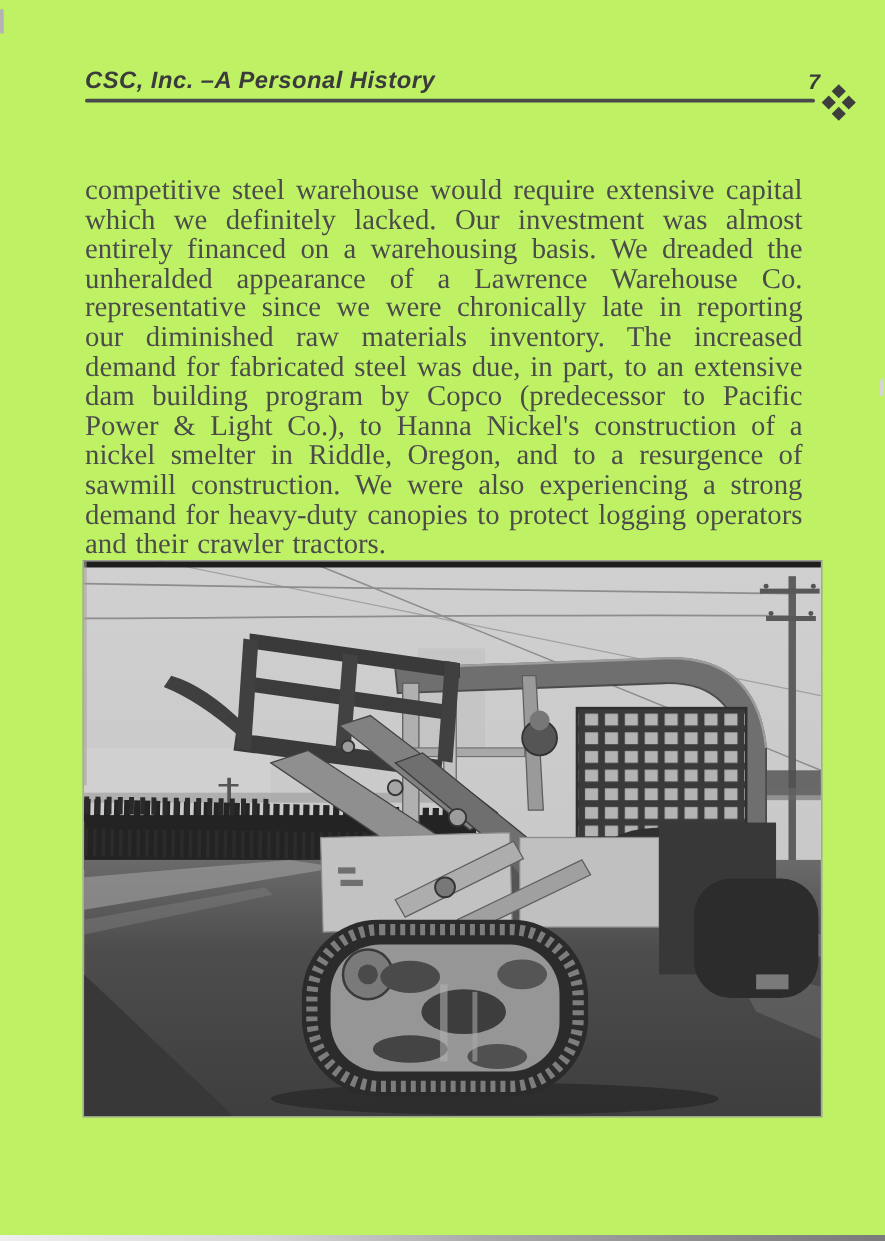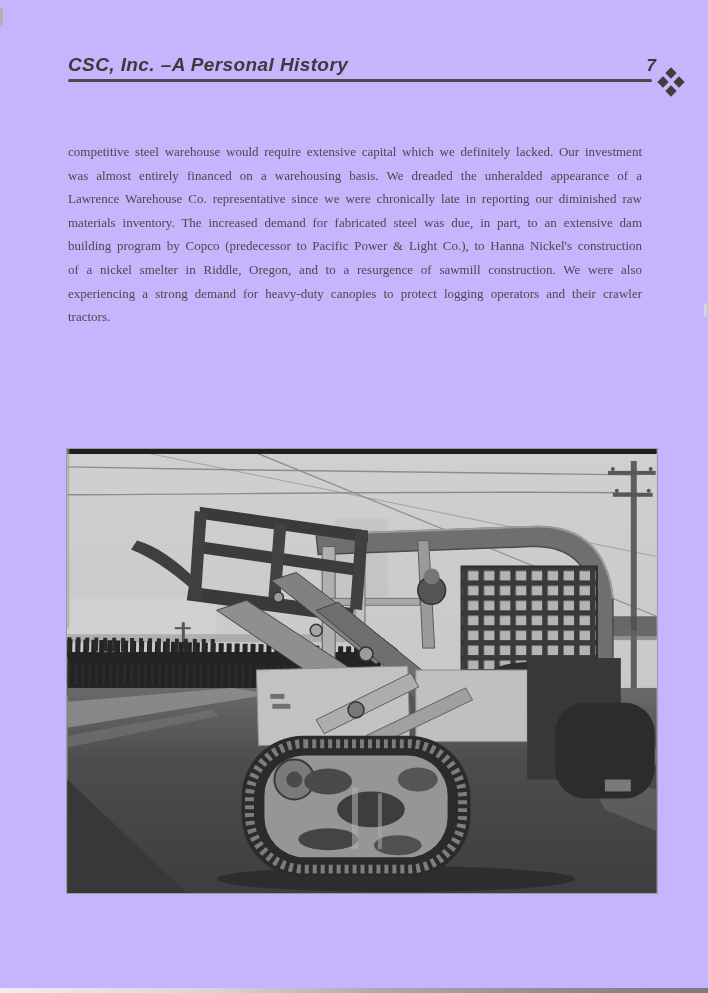--- a/index.html
+++ b/index.html
@@ -2,21 +2,21 @@
 <html><head>
 <meta charset="utf-8">
 <style>
   * { margin: 0; padding: 0; box-sizing: border-box; }
   html, body { background: #e9e9e9; }
   .page {
     position: relative;
     width: 708px;
     height: 993px;
     margin: 0 auto;
-    background: #c4b5fd;
+    background: #bef264;
     overflow: hidden;
     font-family: "Liberation Serif", serif;
   }
   
   .header-title {
     position: absolute;
     left: 68px;
     top: 54px;
     font-family: "Liberation Sans", sans-serif;
     font-weight: bold;
@@ -64,21 +64,21 @@
   .diamond.d-top    { left: 12px; top: 0; }
   .diamond.d-left   { left: 4px;  top: 9px; }
   .diamond.d-right  { left: 20px; top: 9px; }
   .diamond.d-bottom { left: 12px; top: 18px; }
   
   .body-text {
     position: absolute;
     left: 68px;
     top: 140px;
     width: 574px;
-    font-size: 13px;
+    font-size: 23px;
     line-height: 23.6px;
     text-align: justify;
     color: #4b4b4b;
     word-spacing: 1.5px;
   }
   
   .figure {
     position: absolute;
     left: 66px;
     top: 448px;

